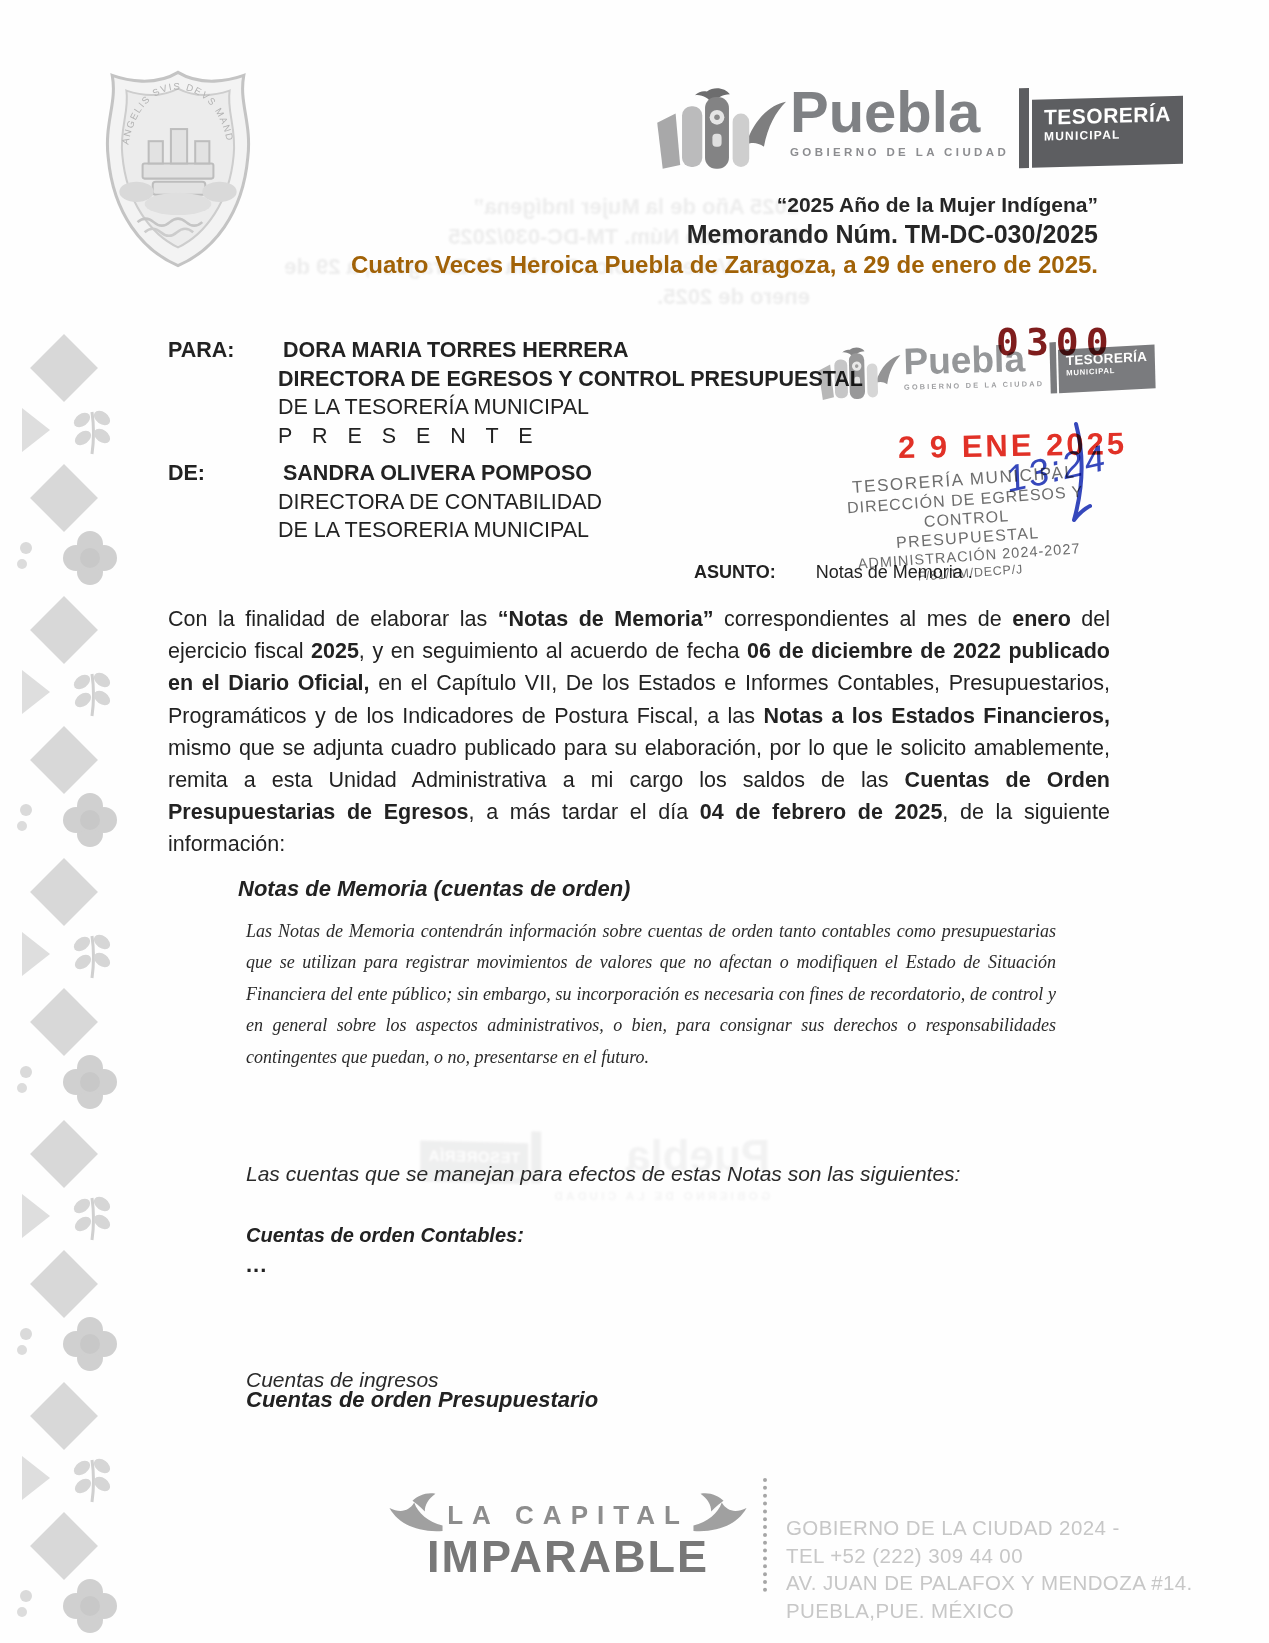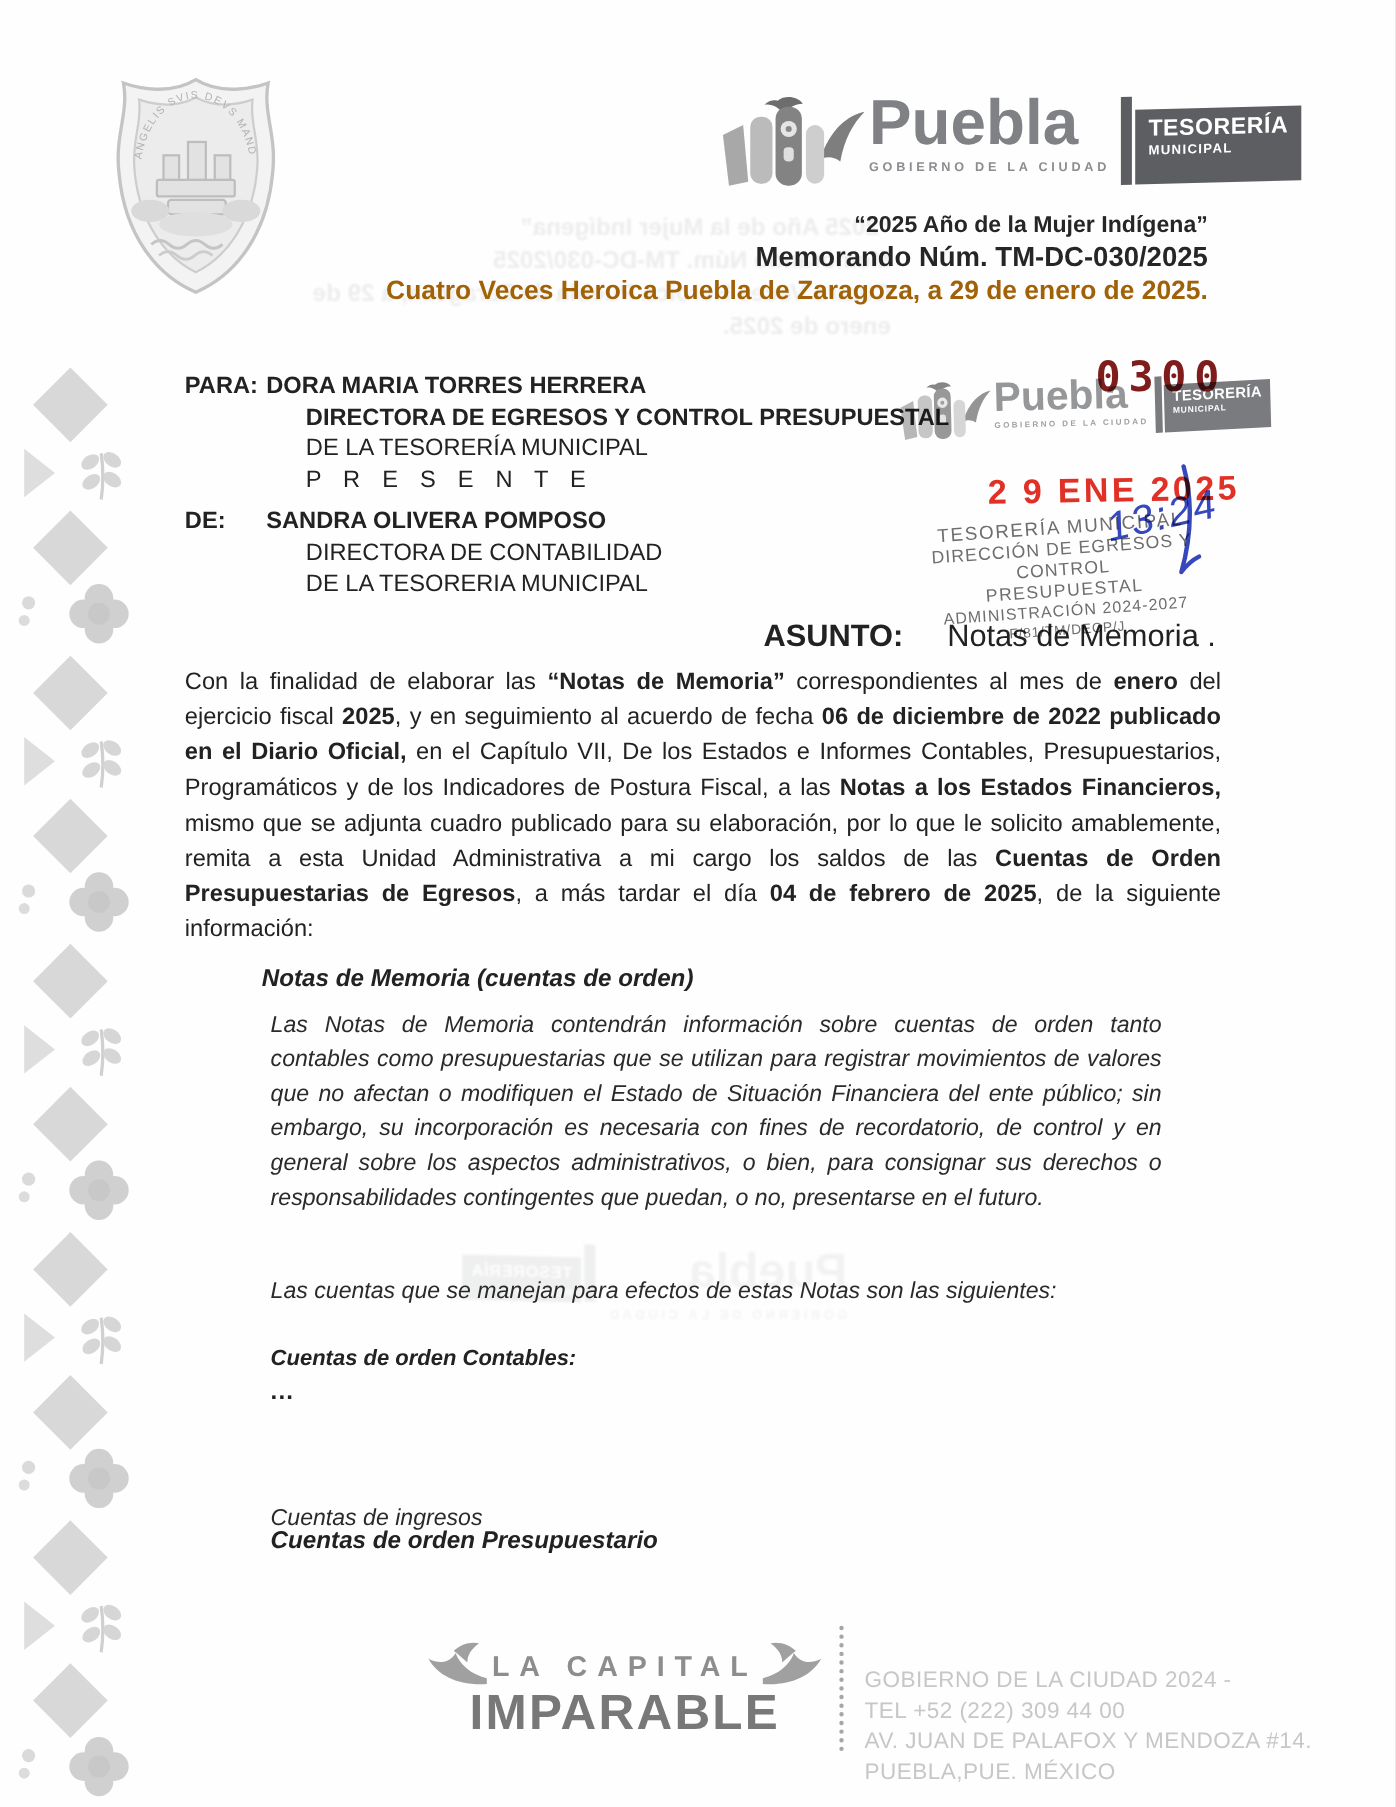--- a/index.html
+++ b/index.html
@@ -48,21 +48,21 @@
   .ghost-brand-mid .brand-name { font-size:44px; }
   .ghost-brand-mid .badge-flag { min-width:90px; padding:4px 8px; }
   .ghost-brand-mid .badge-l1 { font-size:15px; }
   .ghost-brand-mid .badge-l2 { font-size:9px; }
   .ghost-brand-mid .badge-bar { height:52px; }
 
   
   .addr { position:absolute; left:168px; font-size:21.5px; line-height:28.5px; color:#222; }
   .addr-para { top:336px; }
   .addr-de { top:459px; }
-  .addr .row { display:flex; }
+  .addr .row { display:flex;gap:41px; }
   .addr .lbl { font-weight:bold; width:74px; flex:0 0 auto; }
   .addr .name { font-weight:bold; }
   .addr .ind { margin-left:110px; }
   .addr .b { font-weight:bold; }
   .addr .presente { letter-spacing:7px; }
 
   
   .folio {
     position:absolute; left:996px; top:320px; z-index:7;
     font-family:"DejaVu Sans Mono", monospace; font-weight:bold;
@@ -83,36 +83,36 @@
     position:absolute; left:812px; top:470px; width:310px; z-index:6; text-align:center;
     transform:rotate(-4deg); color:#6e6e6e; mix-blend-mode:multiply;
   }
   .so-1 { font-size:17px; letter-spacing:1.6px; line-height:20px; }
   .so-2 { font-size:16px; letter-spacing:1px; line-height:19px; }
   .so-3 { font-size:16px; letter-spacing:1.4px; line-height:19px; }
   .so-4 { font-size:14.5px; letter-spacing:1px; line-height:18px; }
   .so-5 { font-size:12.5px; letter-spacing:.8px; line-height:16px; }
 
   
-  .subject { position:absolute; left:694px; top:562px; display:flex; font-size:28px; color:#222; }
+  .subject { position:absolute; left:694px; top:562px; display:flex; font-size:18px; color:#222; }
   .subject .lbl { font-weight:bold; }
   .subject .val { margin-left:40px; }
 
   
   .para1 {
     position:absolute; left:168px; top:603px; width:942px;
     font-size:21.5px; line-height:32.2px; text-align:justify; color:#222;
   }
   .sec-head {
     position:absolute; left:238px; top:876px;
     font-size:22px; font-weight:bold; font-style:italic; color:#222;
   }
   .para2 {
     position:absolute; left:246px; top:916px; width:810px;
-    font-size:21px; font-style:italic; line-height:31.4px; text-align:justify; color:#2a2a2a;
+    font-size:18px; font-style:italic; line-height:31.4px; text-align:justify; color:#2a2a2a;font-family:Liberation Serif, serif;
   }
   .line-cuentas { position:absolute; left:246px; top:1162px; font-size:21px; font-style:italic; color:#2a2a2a; }
   .head-contables { position:absolute; left:246px; top:1224px; font-size:20px; font-weight:bold; font-style:italic; color:#222; }
   .ellipsis { position:absolute; left:246px; top:1252px; font-size:22px; font-weight:bold; color:#222; letter-spacing:1px; }
   .head-presup { position:absolute; left:246px; top:1387px; font-size:22px; font-weight:bold; font-style:italic; color:#222;text-align:center; }
   .line-ingresos { position:absolute; left:246px; top:1368px; font-size:21px; font-style:italic; color:#2a2a2a; }
 
   
   .slogan { position:absolute; left:398px; top:1492px; width:340px; text-align:center; }
   .slogan-top { display:flex; align-items:center; justify-content:center; }

